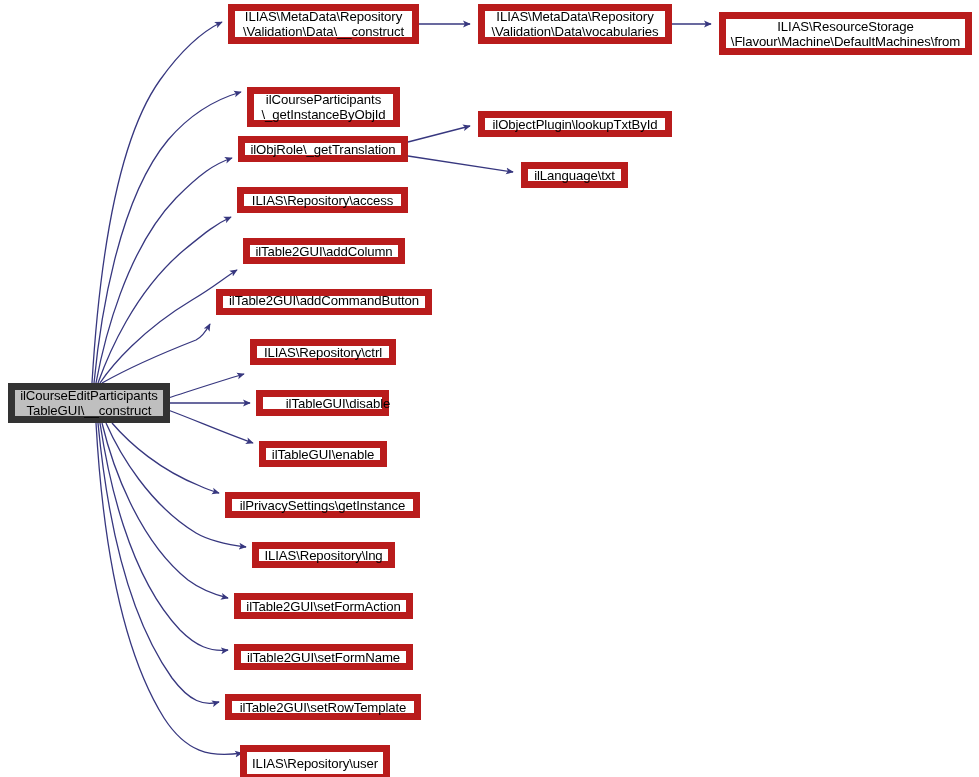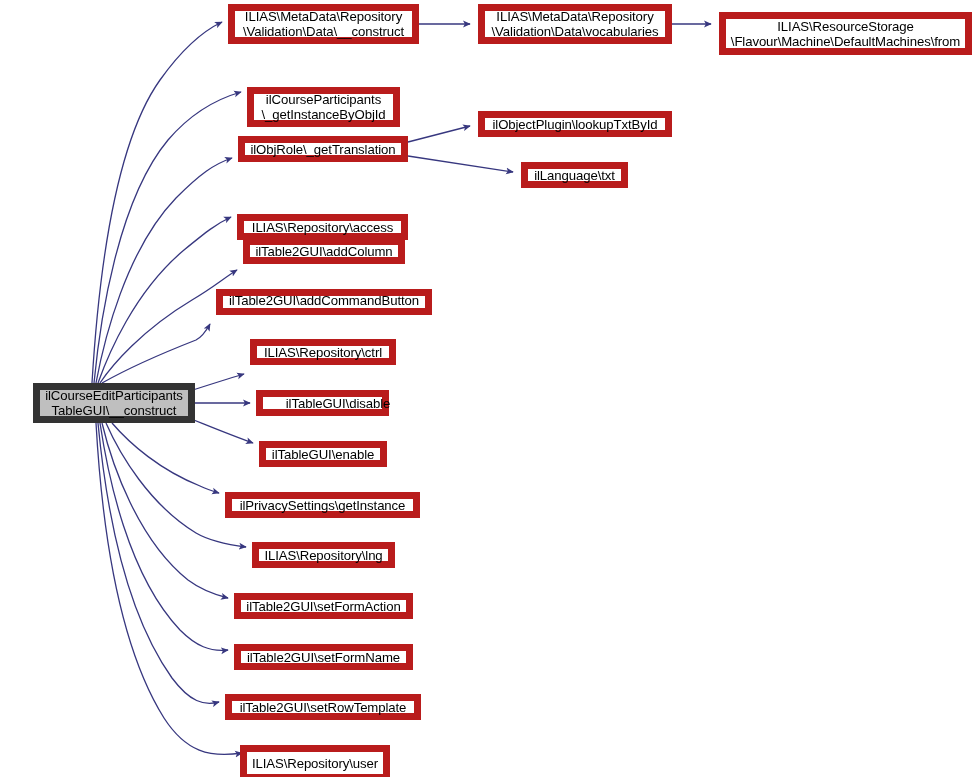--- a/index.html
+++ b/index.html
@@ -72,28 +72,28 @@
       <path d="M 102,423 C 112,465 138,540 188,580 C 200,589 212,594 228,598" fill="none" stroke="#37377f" stroke-width="1.3" marker-end="url(#arrowhead)"></path>
       <path d="M 100,423 C 108,476 128,575 180,630 C 196,646 210,652 228,650" fill="none" stroke="#37377f" stroke-width="1.3" marker-end="url(#arrowhead)"></path>
       <path d="M 98,423 C 104,486 120,605 172,678 C 190,702 204,706 219,702" fill="none" stroke="#37377f" stroke-width="1.3" marker-end="url(#arrowhead)"></path>
       <path d="M 96,423 C 100,494 112,635 164,718 C 186,752 210,758 242,753" fill="none" stroke="#37377f" stroke-width="1.3" marker-end="url(#arrowhead)"></path>
       <path d="M 419,24 L 470,24" fill="none" stroke="#37377f" stroke-width="1.3" marker-end="url(#arrowhead)"></path>
       <path d="M 408,142 L 470,126" fill="none" stroke="#37377f" stroke-width="1.3" marker-end="url(#arrowhead)"></path>
       <path d="M 408,156 L 513,172" fill="none" stroke="#37377f" stroke-width="1.3" marker-end="url(#arrowhead)"></path>
       <path d="M 672,24 L 711,24" fill="none" stroke="#37377f" stroke-width="1.3" marker-end="url(#arrowhead)"></path>
     </svg>
   <div id="node-layer">
-      <div class="node root" style="left: 8px; top: 383px; width: 162px; height: 40px; margin-left: 25px;"><span class="node-label">ilCourseEditParticipants
+      <div class="node root" style="left: 8px; top: 383px; width: 162px; height: 40px;"><span class="node-label">ilCourseEditParticipants
 TableGUI\__construct</span></div>
       <div class="node" style="left: 228px; top: 4px; width: 191px; height: 40px;"><span class="node-label">ILIAS\MetaData\Repository
 \Validation\Data\__construct</span></div>
       <div class="node" style="left: 247px; top: 70px; width: 153px; height: 40px; margin-top: 17px;"><span class="node-label">ilCourseParticipants
 \_getInstanceByObjId</span></div>
       <div class="node" style="left: 238px; top: 136px; width: 170px; height: 26px;"><span class="node-label">ilObjRole\_getTranslation</span></div>
-      <div class="node" style="left: 237px; top: 187px; width: 171px; height: 26px; margin-top: 27px;"><span class="node-label">ILIAS\Repository\access</span></div>
+      <div class="node" style="left: 237px; top: 187px; width: 171px; height: 26px;"><span class="node-label">ILIAS\Repository\access</span></div>
       <div class="node" style="left: 243px; top: 238px; width: 162px; height: 26px;"><span class="node-label">ilTable2GUI\addColumn</span></div>
       <div class="node" style="left: 216px; top: 289px; width: 216px; height: 26px; align-items: flex-end;"><span class="node-label">ilTable2GUI\addCommandButton</span></div>
       <div class="node" style="left: 250px; top: 339px; width: 146px; height: 26px;"><span class="node-label">ILIAS\Repository\ctrl</span></div>
       <div class="node" style="left: 256px; top: 390px; width: 133px; height: 26px; padding-left: 31px;"><span class="node-label">ilTableGUI\disable</span></div>
       <div class="node" style="left: 259px; top: 441px; width: 128px; height: 26px;"><span class="node-label">ilTableGUI\enable</span></div>
       <div class="node" style="left: 225px; top: 492px; width: 195px; height: 26px;"><span class="node-label">ilPrivacySettings\getInstance</span></div>
       <div class="node" style="left: 252px; top: 542px; width: 143px; height: 26px;"><span class="node-label">ILIAS\Repository\lng</span></div>
       <div class="node" style="left: 234px; top: 593px; width: 179px; height: 26px;"><span class="node-label">ilTable2GUI\setFormAction</span></div>
       <div class="node" style="left: 234px; top: 644px; width: 179px; height: 26px;"><span class="node-label">ilTable2GUI\setFormName</span></div>
       <div class="node" style="left: 225px; top: 694px; width: 196px; height: 26px;"><span class="node-label">ilTable2GUI\setRowTemplate</span></div>

